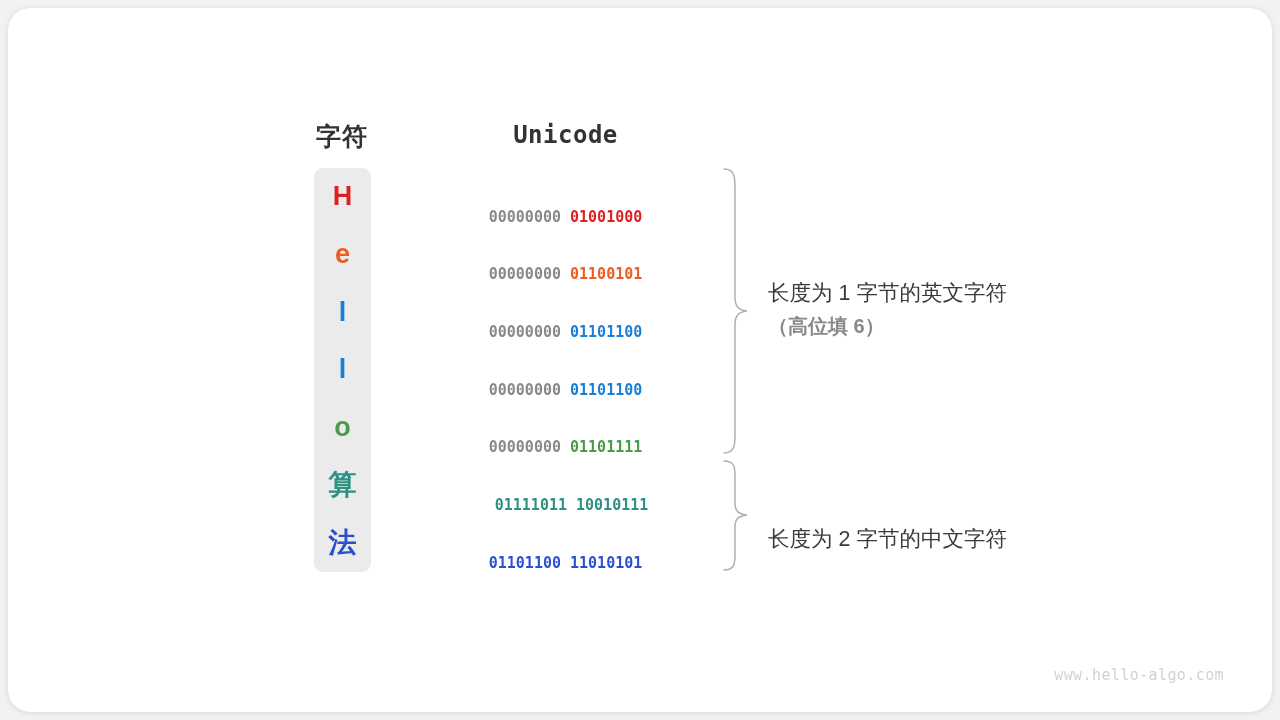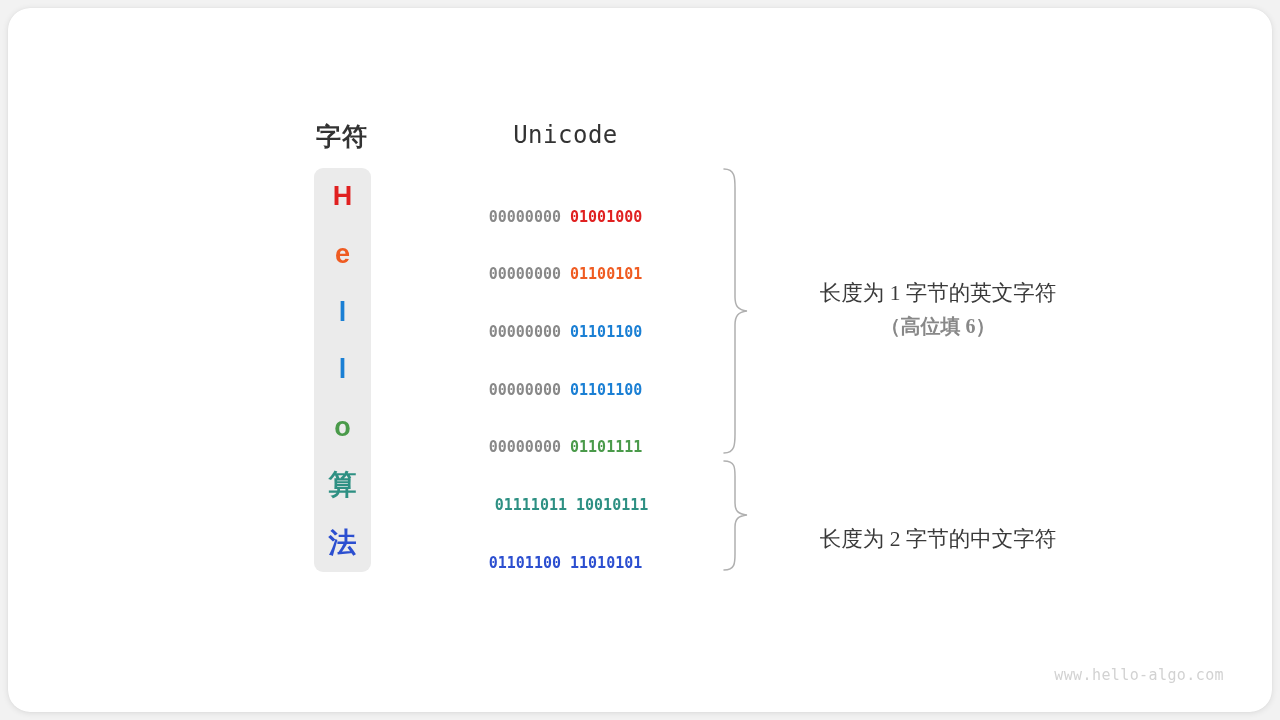--- a/index.html
+++ b/index.html
@@ -38,21 +38,21 @@
     letter-spacing: 1px;
   }
   #hdr-unicode {
     position: absolute;
     left: 405px;
     top: 113px;
     width: 305px;
     text-align: center;
     font-family: "DejaVu Sans Mono", "Liberation Mono", monospace;
     font-size: 24px;
-    font-weight: normal;
+    font-weight: bold;
     color: #333333;
     letter-spacing: 0.5px;
   }
 
   
   #char-col {
     position: absolute;
     left: 306px;
     top: 160px;
     width: 57px;
@@ -93,22 +93,21 @@
 
   
   .brace {
     position: absolute;
     overflow: visible;
   }
 
   
   .anno {
     position: absolute;
-    text-align: center;
-    font-family: Liberation Serif, serif;
+    font-family: Liberation Sans, sans-serif;
   }
   .anno-main {
     font-size: 21.5px;
     color: #3a3a3a;
     white-space: pre;
     line-height: 1.6;
   }
   .anno-sub {
     font-size: 20px;
     color: #888888;

